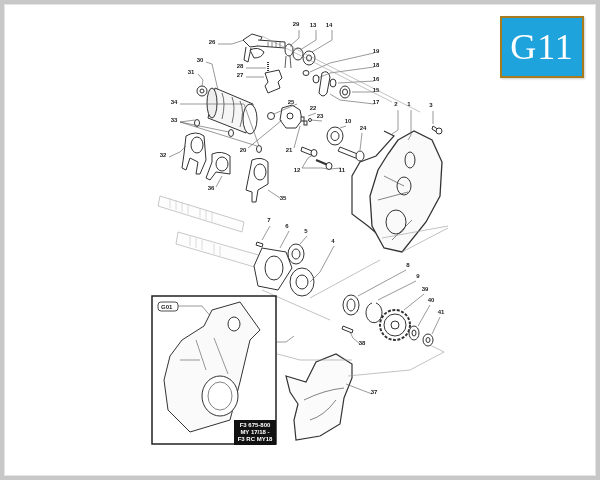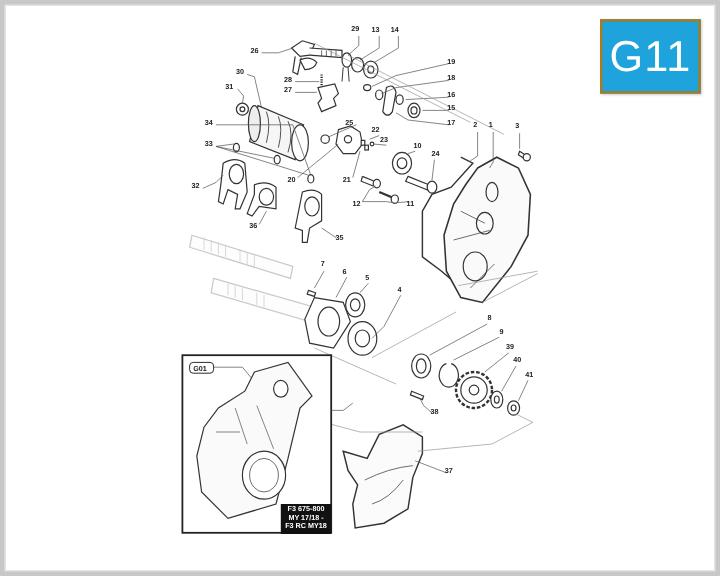--- a/index.html
+++ b/index.html
@@ -1,19 +1,19 @@
 <!DOCTYPE html>
 <html><head>
   <meta charset="utf-8">
   <style>
     html, body { margin: 0; padding: 0; }
     body { width: 600px; height: 480px; background: #ffffff; position: relative; overflow: hidden; font-family: "Liberation Sans", sans-serif; }
     .frame { position: absolute; left: 0; top: 0; width: 600px; height: 480px; box-sizing: border-box; border: 4px solid #c8c8c8; background: #fff; }
     .frame::after { content: ""; position: absolute; left: 0; top: 0; right: 0; bottom: 0; border: 1px solid #e4e4e4; pointer-events: none; }
-    .badge { position: absolute; left: 500px; top: 16px; width: 84px; height: 62px; background: #1fa3dc; border: 2px solid #a67c1e; box-sizing: border-box; display: flex; align-items: center; justify-content: center; color: #fff; font-size: 36px; font-family: Liberation Sans, sans-serif; letter-spacing: 1px; box-shadow: 1px 1px 2px rgba(0,0,0,0.2); }
+    .badge { position: absolute; left: 500px; top: 16px; width: 84px; height: 62px; background: #1fa3dc; border: 2px solid #a67c1e; box-sizing: border-box; display: flex; align-items: center; justify-content: center; color: #fff; font-size: 36px; font-family: Liberation Serif, serif; letter-spacing: 1px; box-shadow: 1px 1px 2px rgba(0,0,0,0.2); }
     svg.diagram { position: absolute; left: 0; top: 0; }
     .lbl { font-family: "Liberation Sans", sans-serif; font-size: 6px; font-weight: bold; fill: #222; }
     .inset-tag { font-family: "Liberation Sans", sans-serif; font-size: 6px; font-weight: bold; fill: #222; }
     .inset-note { position: absolute; left: 234px; top: 420px; width: 40px; background: #111; color: #fff; font-size: 6px; font-weight: bold; line-height: 7px; text-align: center; padding: 2px 1px; }
     .inset-note span { display: block; }
   </style>
 </head>
 <body>
 
 <div class="frame"></div>

